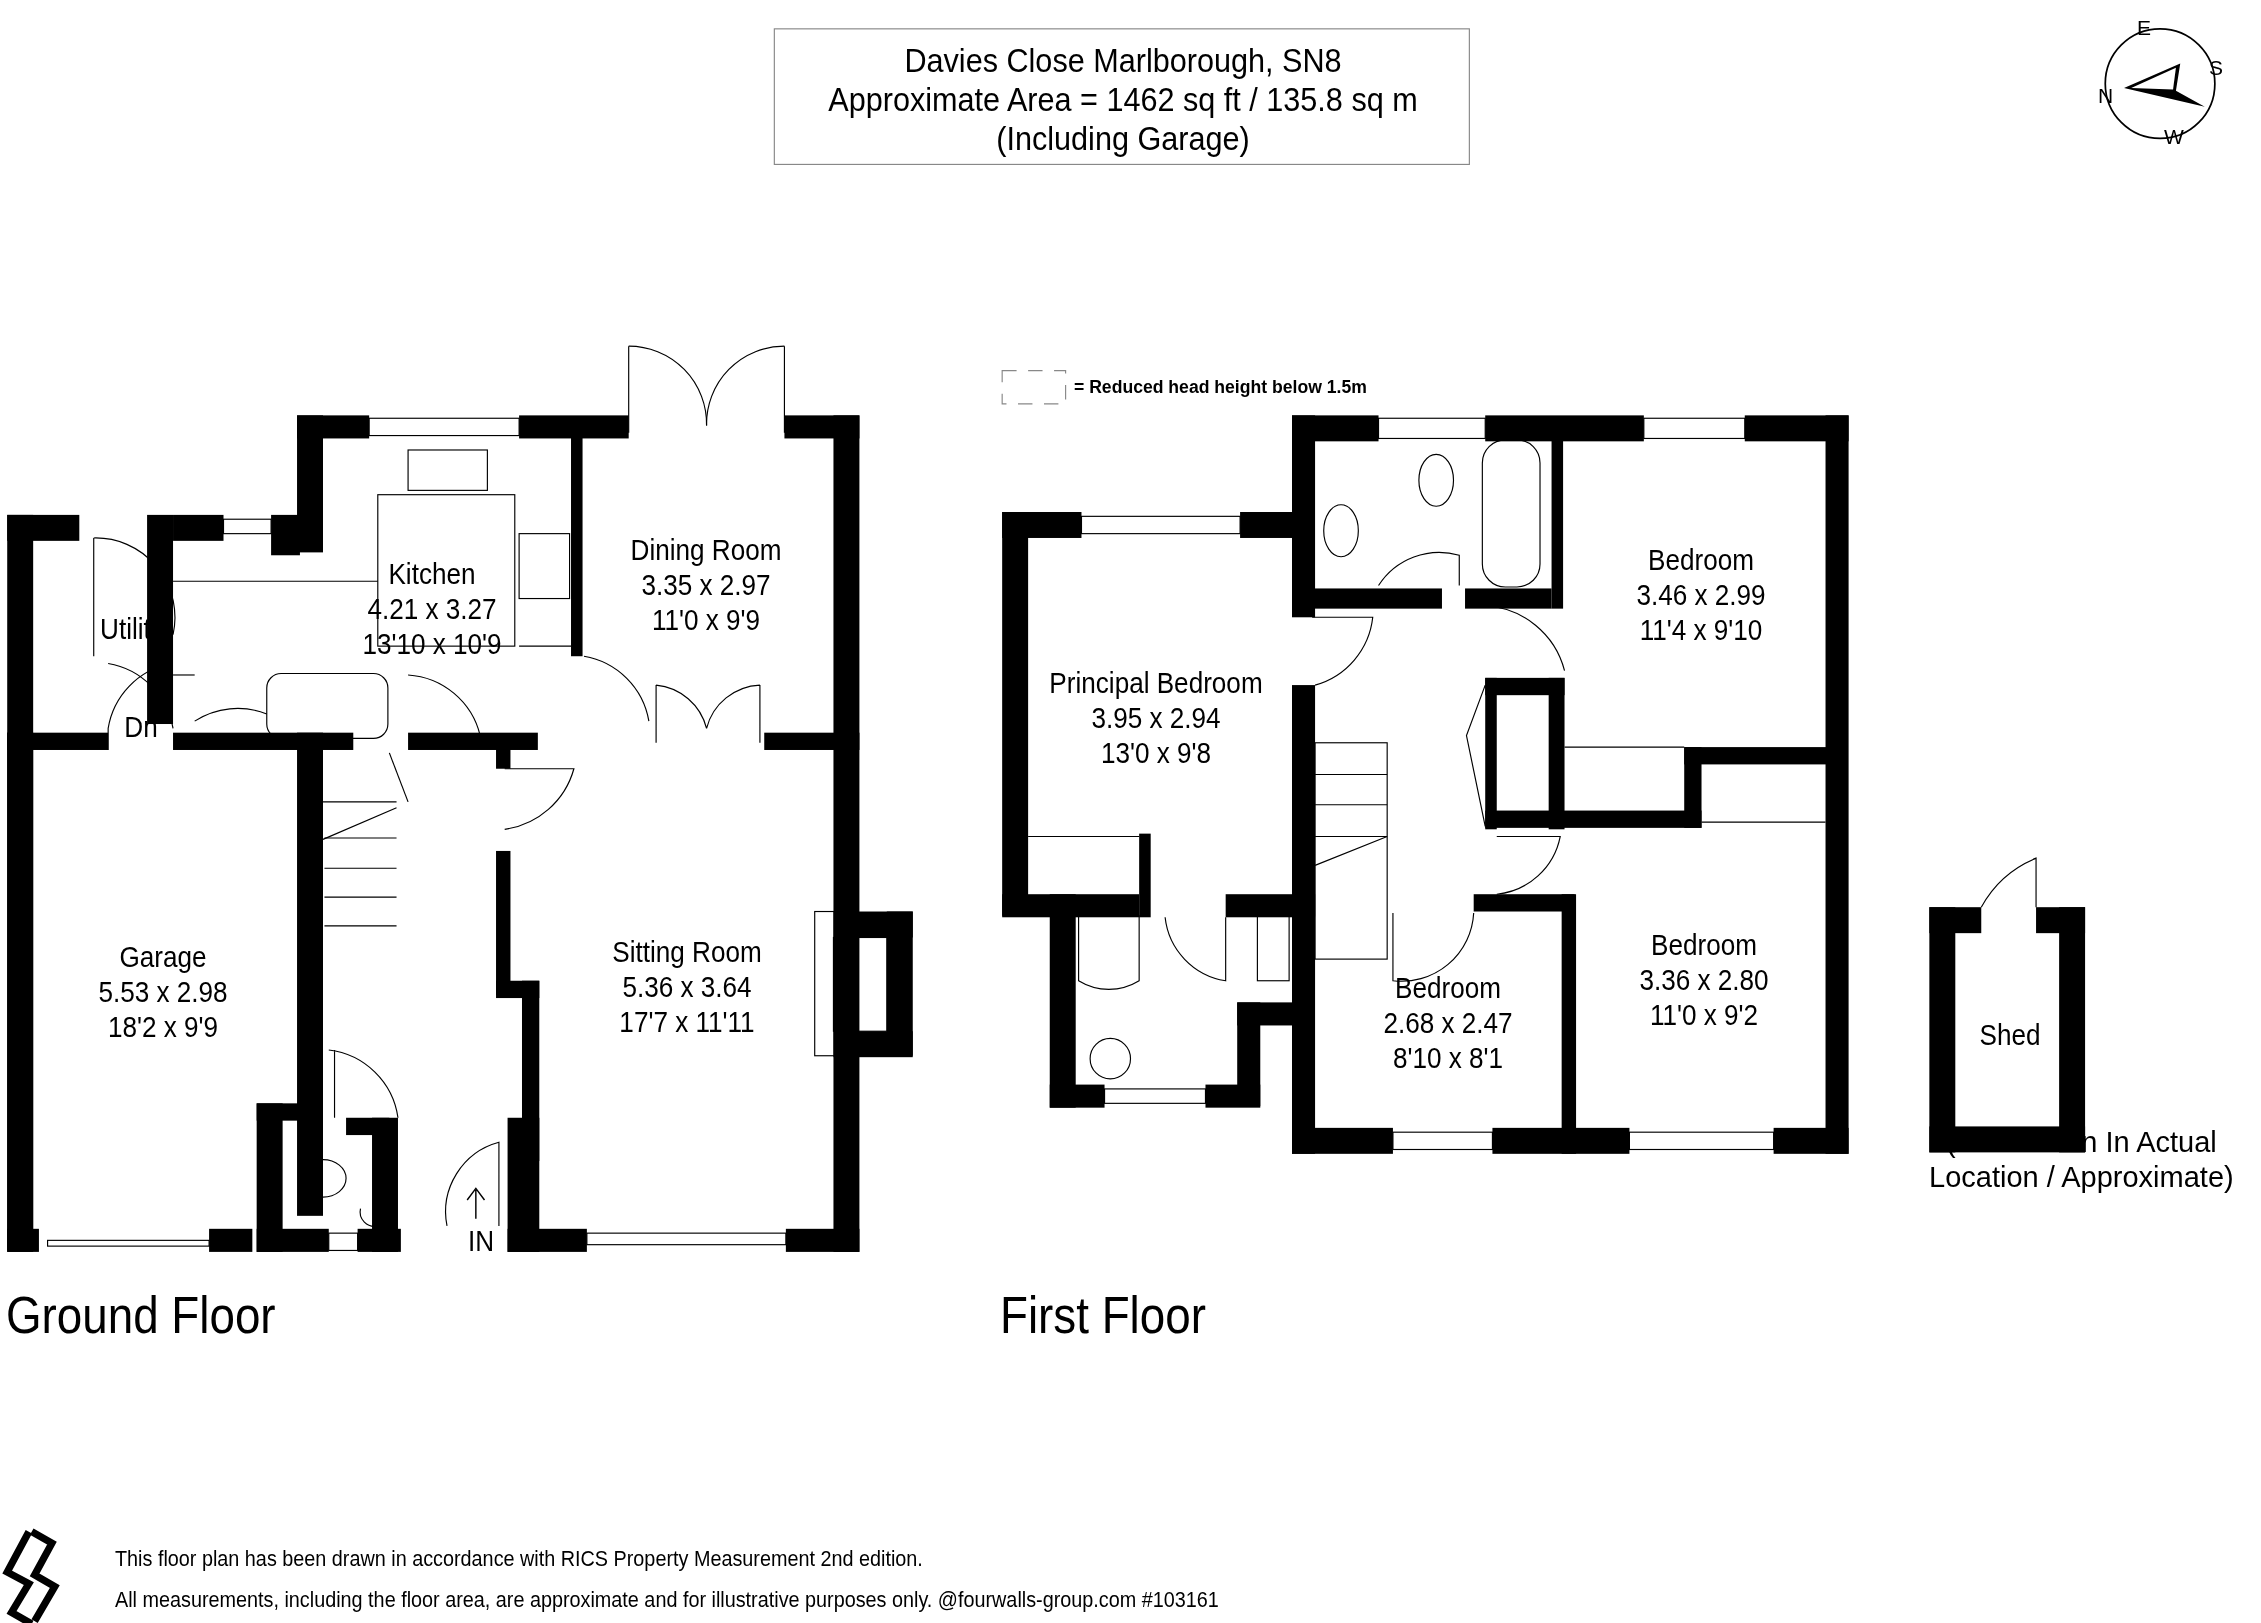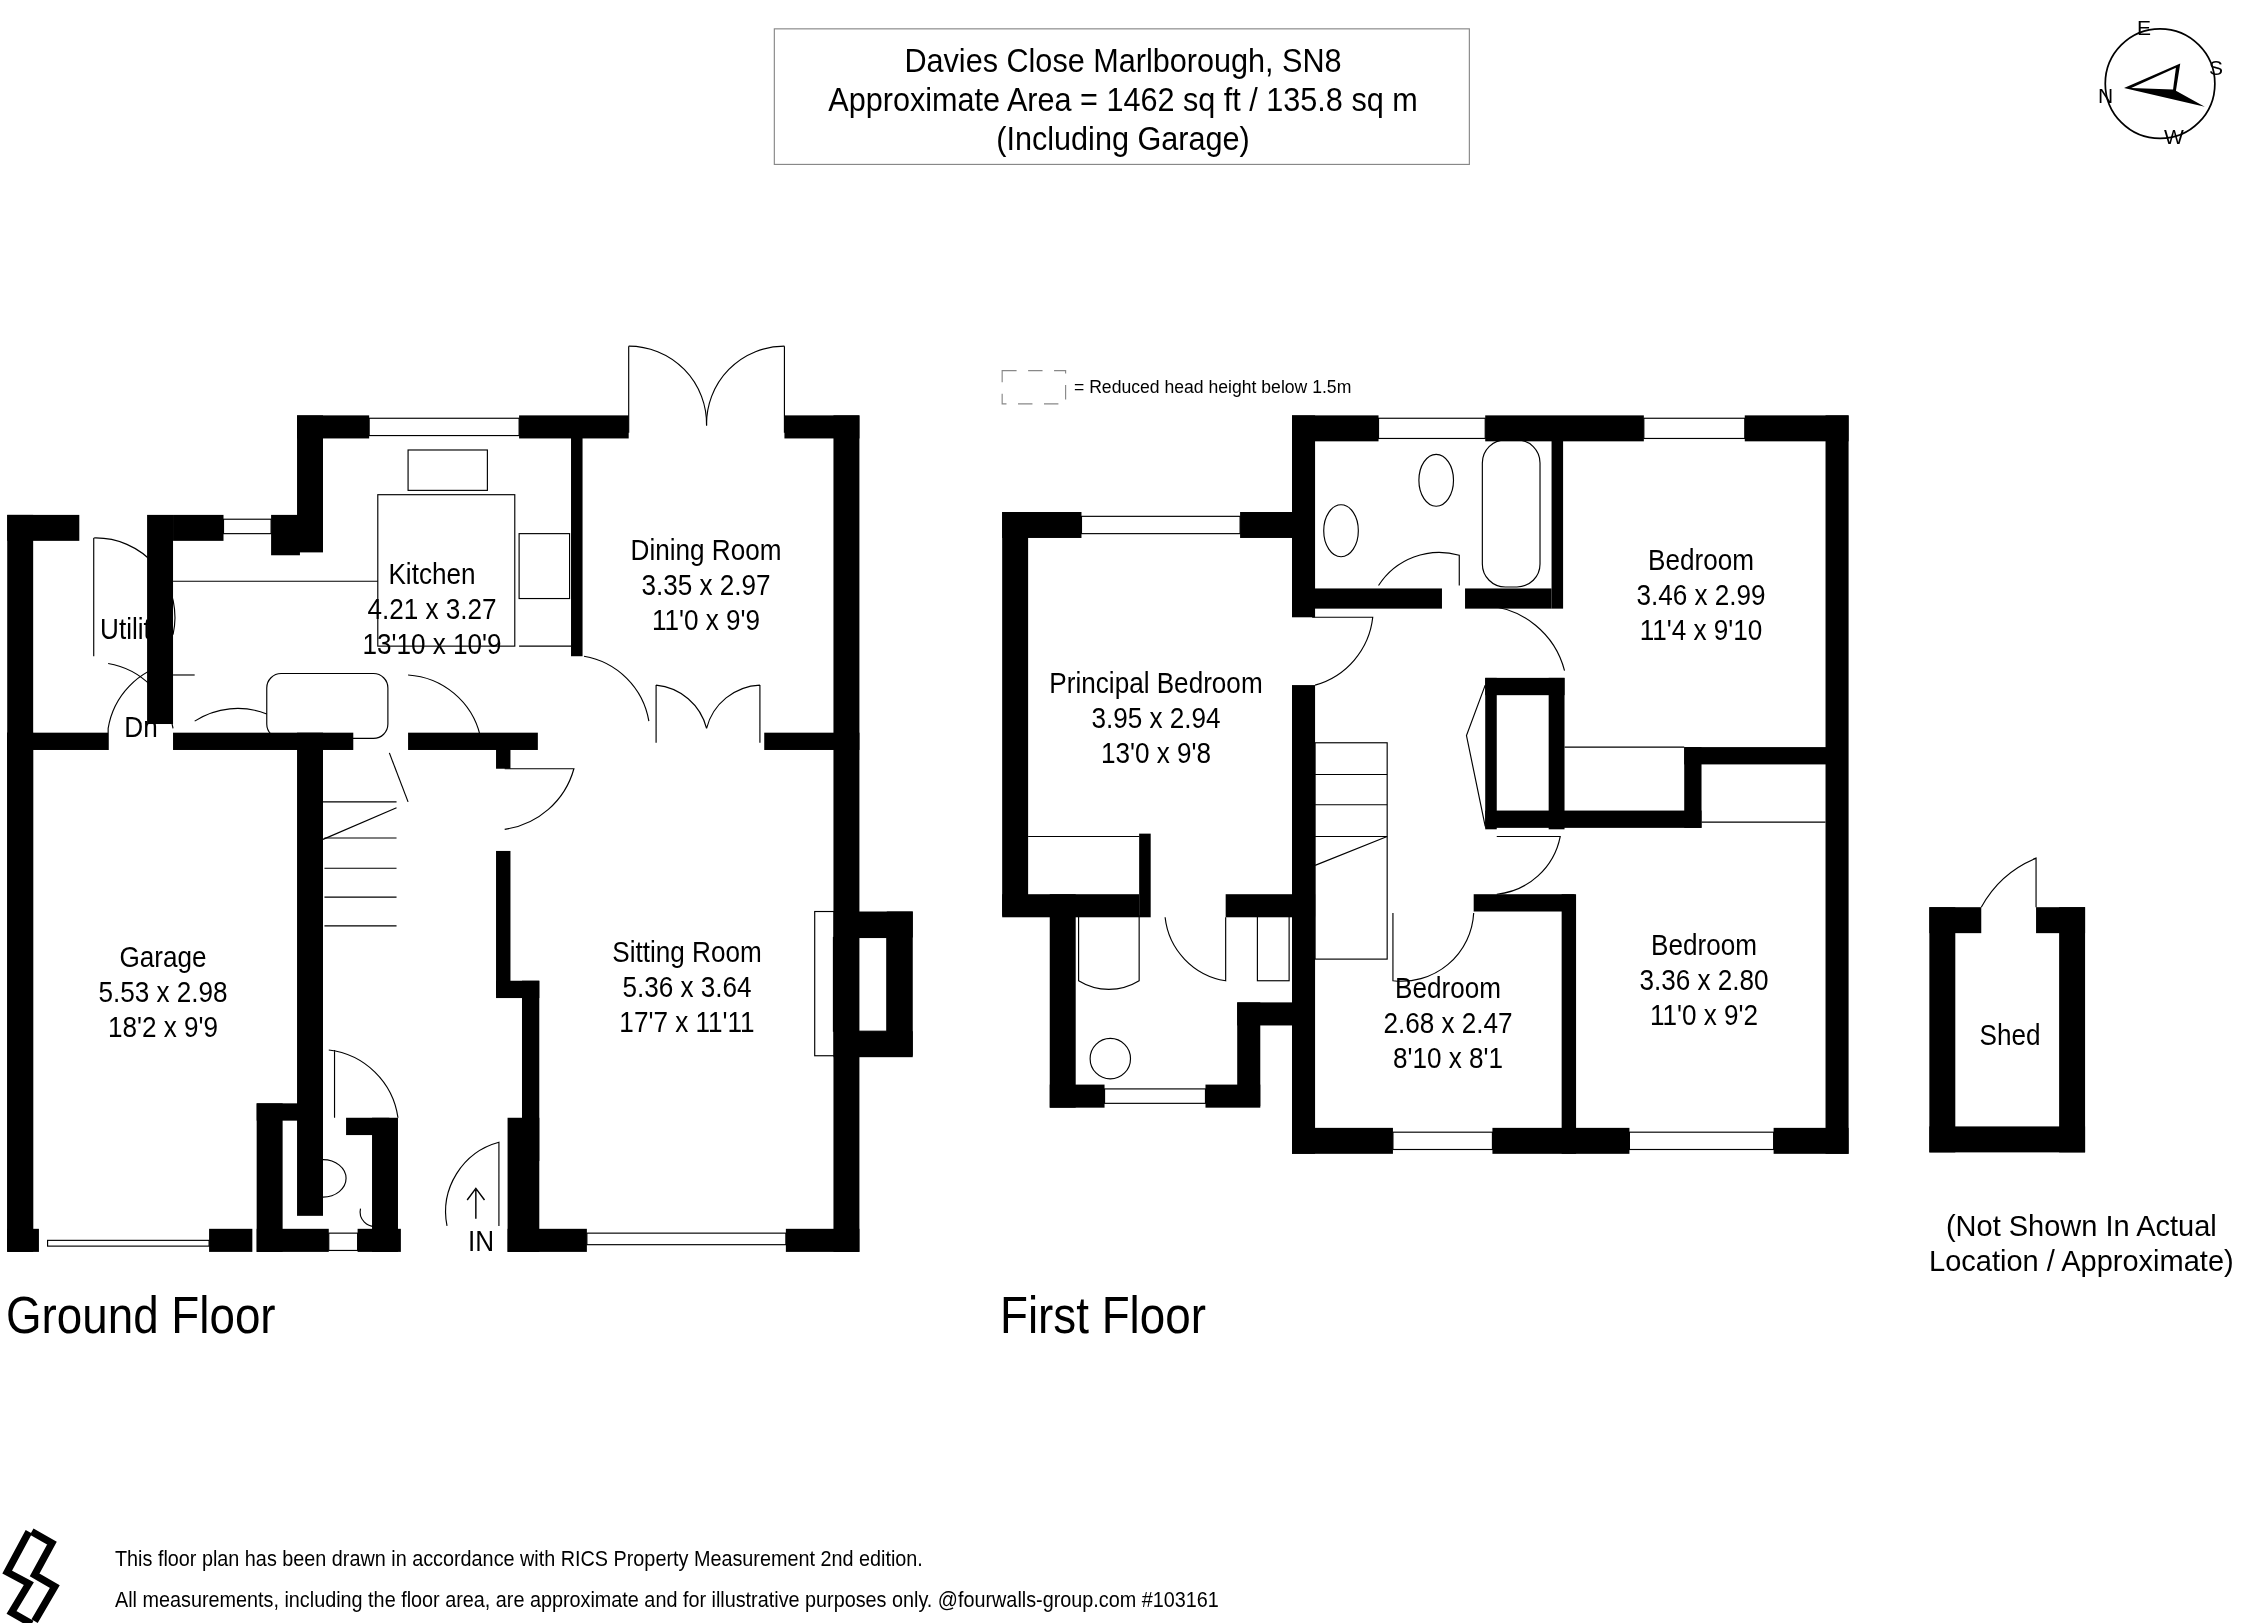--- a/index.html
+++ b/index.html
@@ -207,21 +207,21 @@
 <div class="title-line" style="top:80px;">Approximate Area = 1462 sq ft / 135.8 sq m</div>
 <div class="title-line" style="top:119px;">(Including Garage)</div>
 
 <div>
   <span class="compass-letter" style="left:2137px;top:15.5px;">E</span>
   <span class="compass-letter" style="left:2209px;top:56px;">S</span>
   <span class="compass-letter" style="left:2098px;top:84px;">N</span>
   <span class="compass-letter" style="left:2164px;top:125px;">W</span>
 </div>
 
-<span class="legend-text" style="left:1074px;top:377px;">= Reduced head height below 1.5m</span>
+<span class="legend-text" style="left:1074px;top:377px;font-weight:bold;">= Reduced head height below 1.5m</span>
 
 <div class="room" style="left:132px;top:612px;">
   <div>Utility</div>
 </div>
 <div class="room" style="left:432px;top:557px;">
   <div>Kitchen</div>
   <div>4.21 x 3.27</div>
   <div>13'10 x 10'9</div>
 </div>
 <div class="room" style="left:706px;top:533px;">
@@ -257,21 +257,21 @@
   <div>2.68 x 2.47</div>
   <div>8'10 x 8'1</div>
 </div>
 <div class="room" style="left:1704px;top:928px;">
   <div>Bedroom</div>
   <div>3.36 x 2.80</div>
   <div>11'0 x 9'2</div>
 </div>
 
 <span class="room" style="left:2010px;top:1018px;">Shed</span>
-<div class="note" style="left:1929px;top:1209px;">
+<div class="note" style="left:1929px;top:1125px;">
   <div>(Not Shown In Actual</div>
   <div>Location / Approximate)</div>
 </div>
 
 <span class="floor-label" style="left:5.6px;top:1285px;">Ground Floor</span>
 <span class="floor-label" style="left:1000px;top:1285px;">First Floor</span>
 
 <span class="small-text" style="left:115px;top:1546px;">This floor plan has been drawn in accordance with RICS Property Measurement 2nd edition.</span>
 <span class="small-text" style="left:115px;top:1587px;">All measurements, including the floor area, are approximate and for illustrative purposes only. @fourwalls-group.com #103161</span>
 

